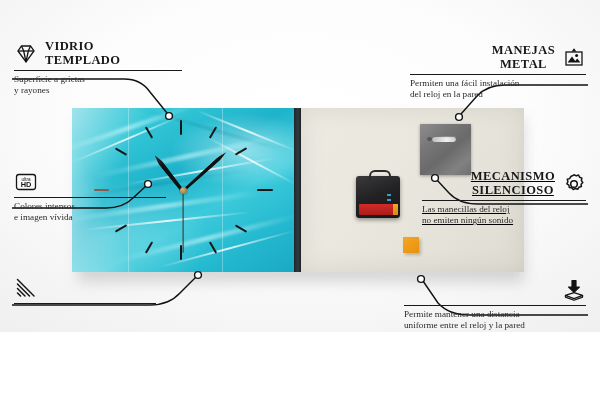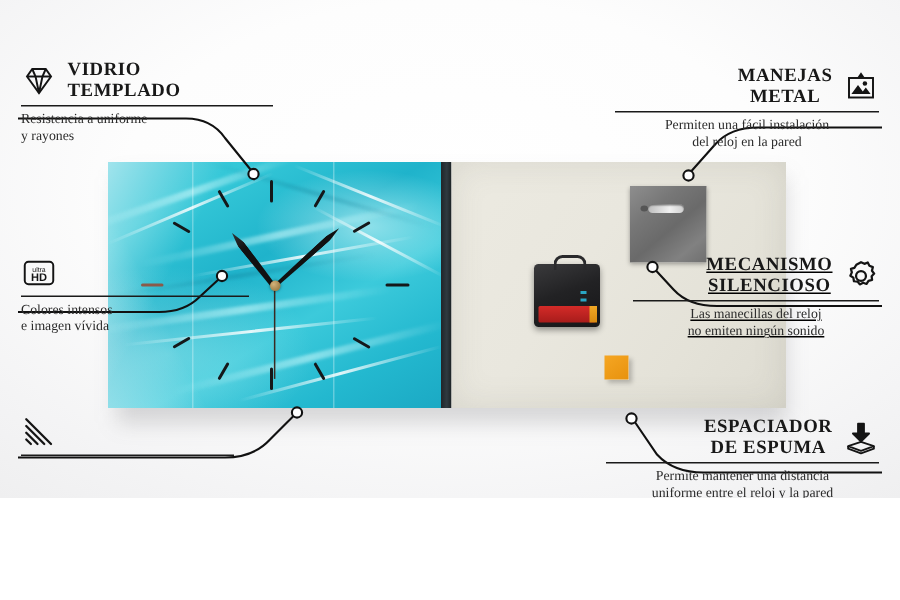--- a/index.html
+++ b/index.html
@@ -111,21 +111,21 @@
   .co-title{
     font-size:12.5px;line-height:13.5px;font-weight:bold;color:#181818;
     letter-spacing:.4px;text-transform:uppercase;white-space:pre-line;
   }
   .co-rule{height:1.4px;background:#1a1a1a;margin:3px 0 3px 0;}
   .co-sub{
     font-size:9.2px;line-height:11px;color:#2b2b2b;white-space:pre-line;
   }
   .left .co-title{text-align:left;}
   .right .co-title{text-align:center;}
-  .right .co-sub{text-align:center;}
+  .right .co-sub{text-align:left;}
 
   .ico{width:24px;height:24px;flex:0 0 24px;display:block;}
 
   
   #links{position:absolute;left:0;top:0;width:600px;height:400px;pointer-events:none;}
 </style>
 </head>
 <body>
 
 <div id="stage">
@@ -214,21 +214,21 @@
           <path d="M4 9 L12 20 L20 9 L16.5 4 L7.5 4 Z"></path>
           <path d="M4 9 H20"></path>
             <path d="M7.5 4 L9.7 9 L12 20"></path>
             <path d="M16.5 4 L14.3 9 L12 20"></path>
         </svg>
       </span>
       <span class="co-title">VIDRIO
 TEMPLADO</span>
     </div>
     <div class="co-rule" style="width:168px;"></div>
-    <div class="co-sub">Resistencia a uniforme
+    <div class="co-sub">Superficie a grietas
 y rayones</div>
   </div>
 
   <div class="callout left" style="left:14px;top:170px;width:152px;">
     <div class="co-head">
       <span class="ico">
         <svg viewBox="0 0 24 24" width="24" height="24">
           <rect x="2.5" y="4.5" width="19" height="15" rx="2.5" fill="none" stroke="#141414" stroke-width="1.3"></rect>
           <text x="12" y="11.2" font-family="Liberation Sans, sans-serif" font-size="4.6" fill="#141414" text-anchor="middle">ultra</text>
           <text x="12" y="17.4" font-family="Liberation Sans, sans-serif" font-size="7.4" font-weight="bold" fill="#141414" text-anchor="middle">HD</text>
@@ -283,22 +283,20 @@
         </svg>
       </span>
     </div>
     <div class="co-rule" style="width:164px;"></div>
     <div class="co-sub">Las manecillas del reloj
 no emiten ningún sonido</div>
   </div>
 
   <div class="callout right" style="right:14px;top:278px;width:182px;">
     <div class="co-head right">
-      <span class="co-title">ESPACIADOR
-DE ESPUMA</span>
       <span class="ico">
         <svg viewBox="0 0 24 24" width="24" height="24" stroke="#141414" stroke-width="1.2" fill="none" stroke-linejoin="round">
           <path d="M10 2.5 H14 V9 H17.4 L12 14.4 L6.6 9 H10 Z" fill="#141414" stroke="#141414"></path>
           <path d="M12 14.6 L3.4 17.4 L12 20.6 L20.6 17.4 Z"></path>
           <path d="M3.4 17.4 V19.1 L12 22.3 L20.6 19.1 V17.4"></path>
         </svg>
       </span>
     </div>
     <div class="co-rule" style="width:182px;"></div>
     <div class="co-sub">Permite mantener una distancia

